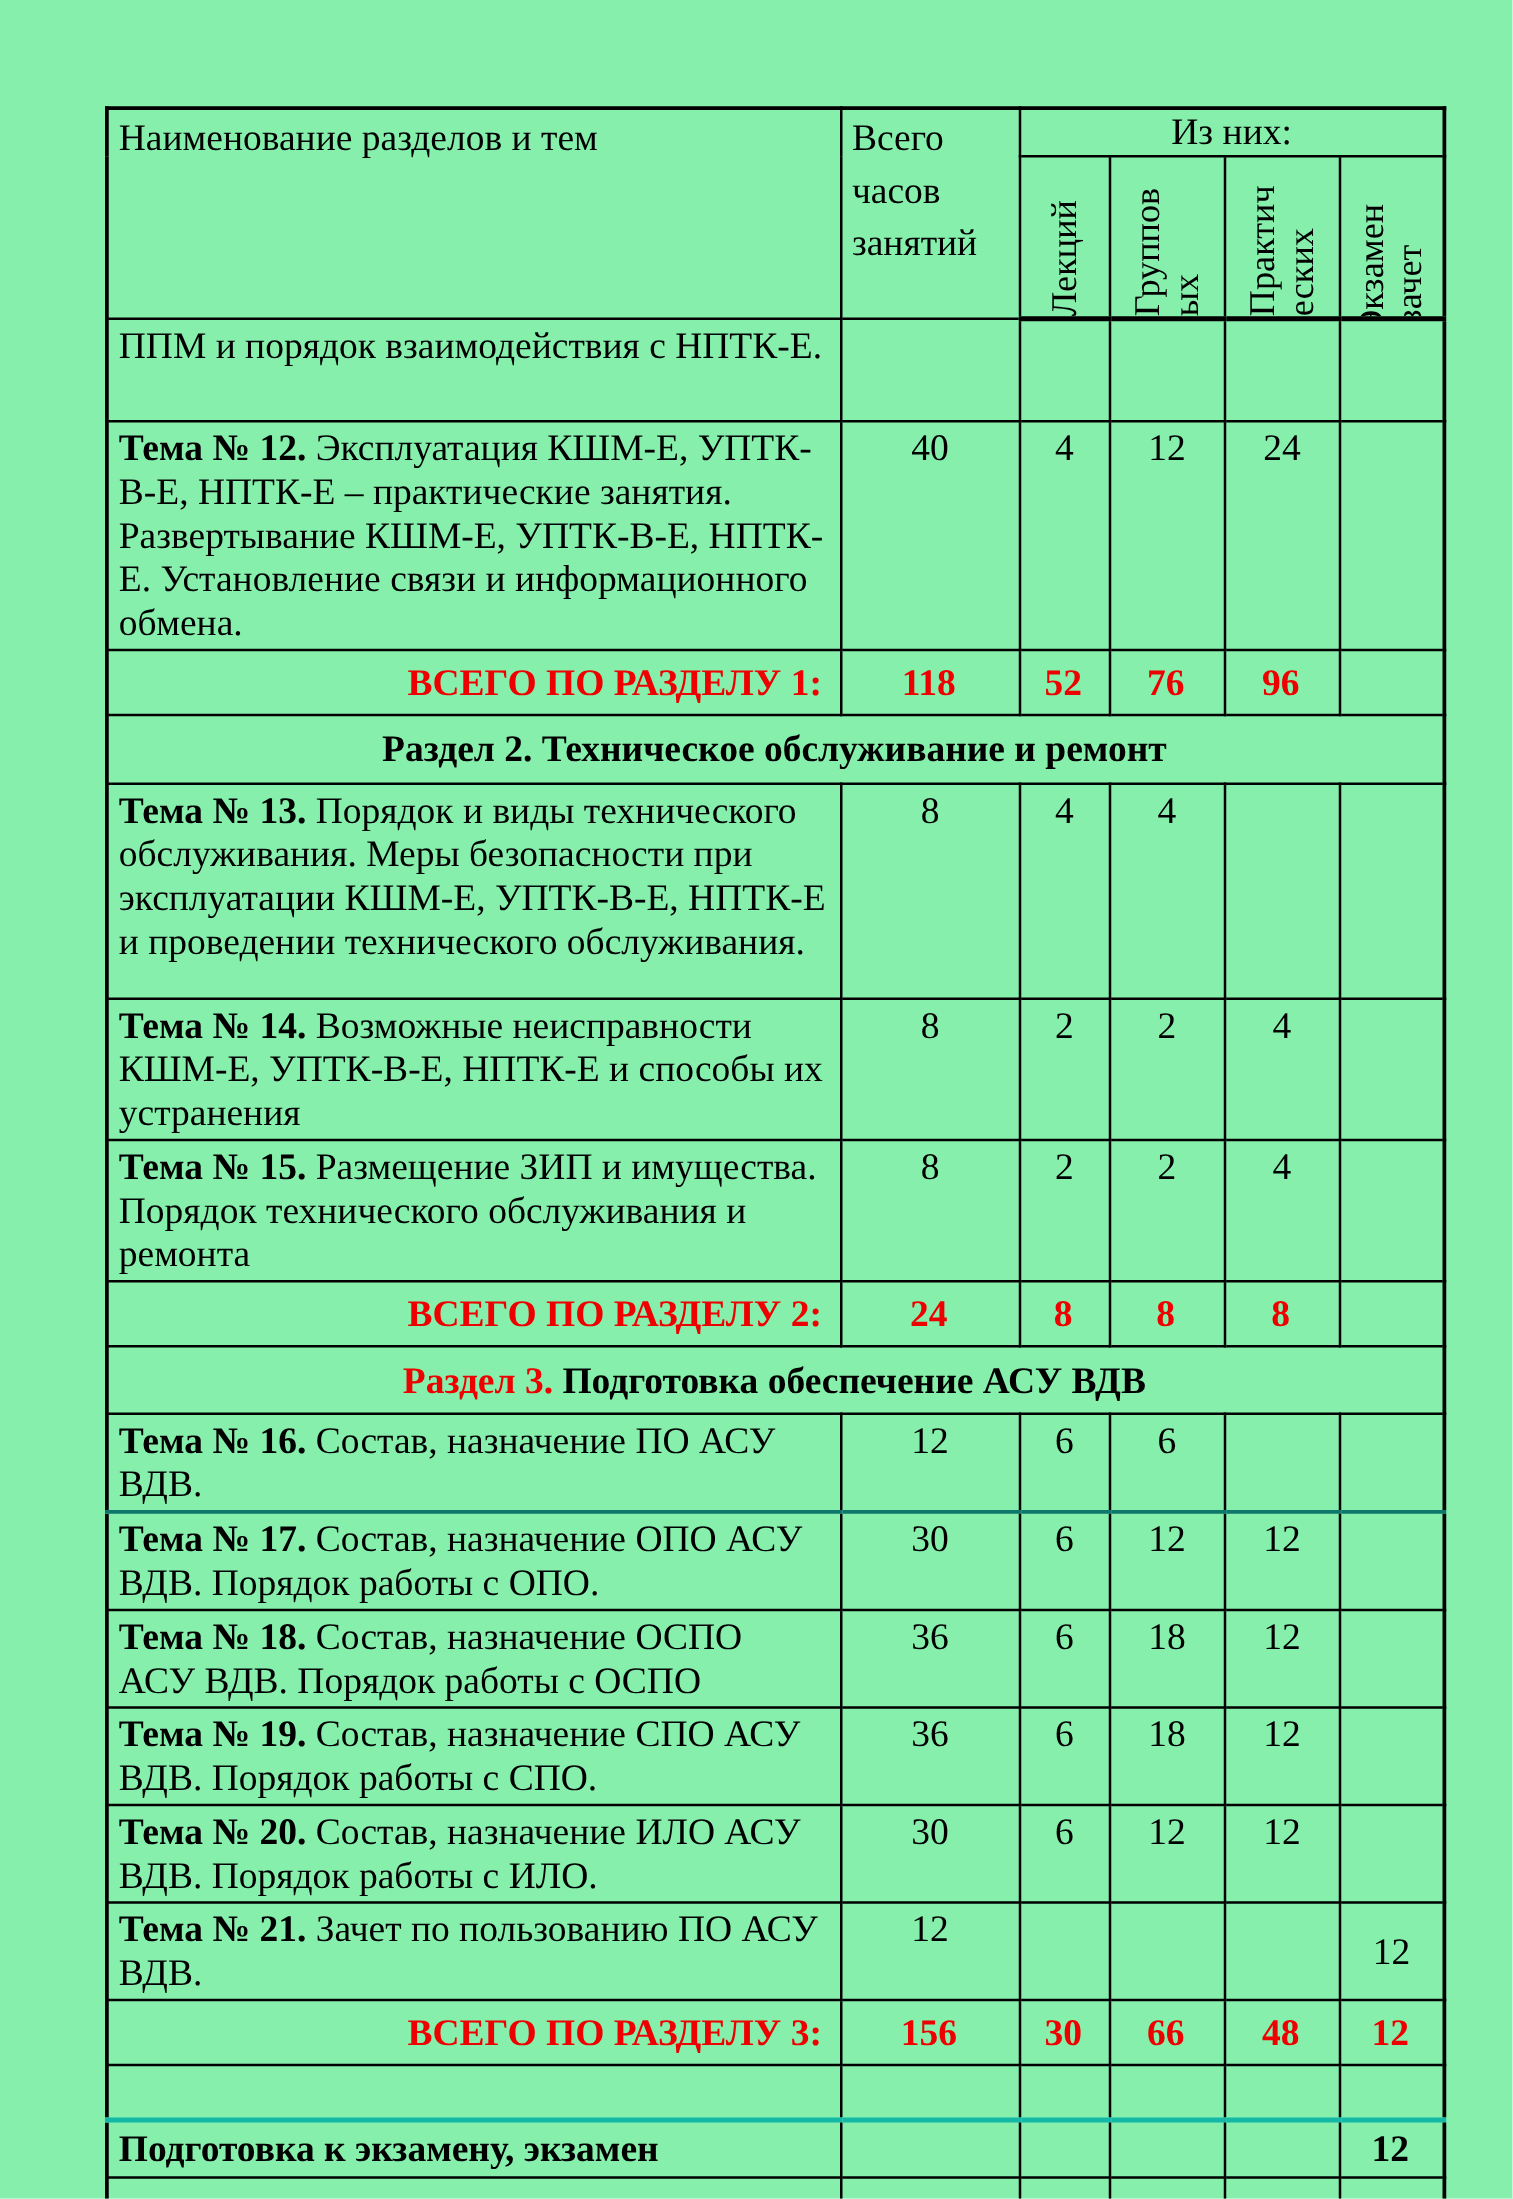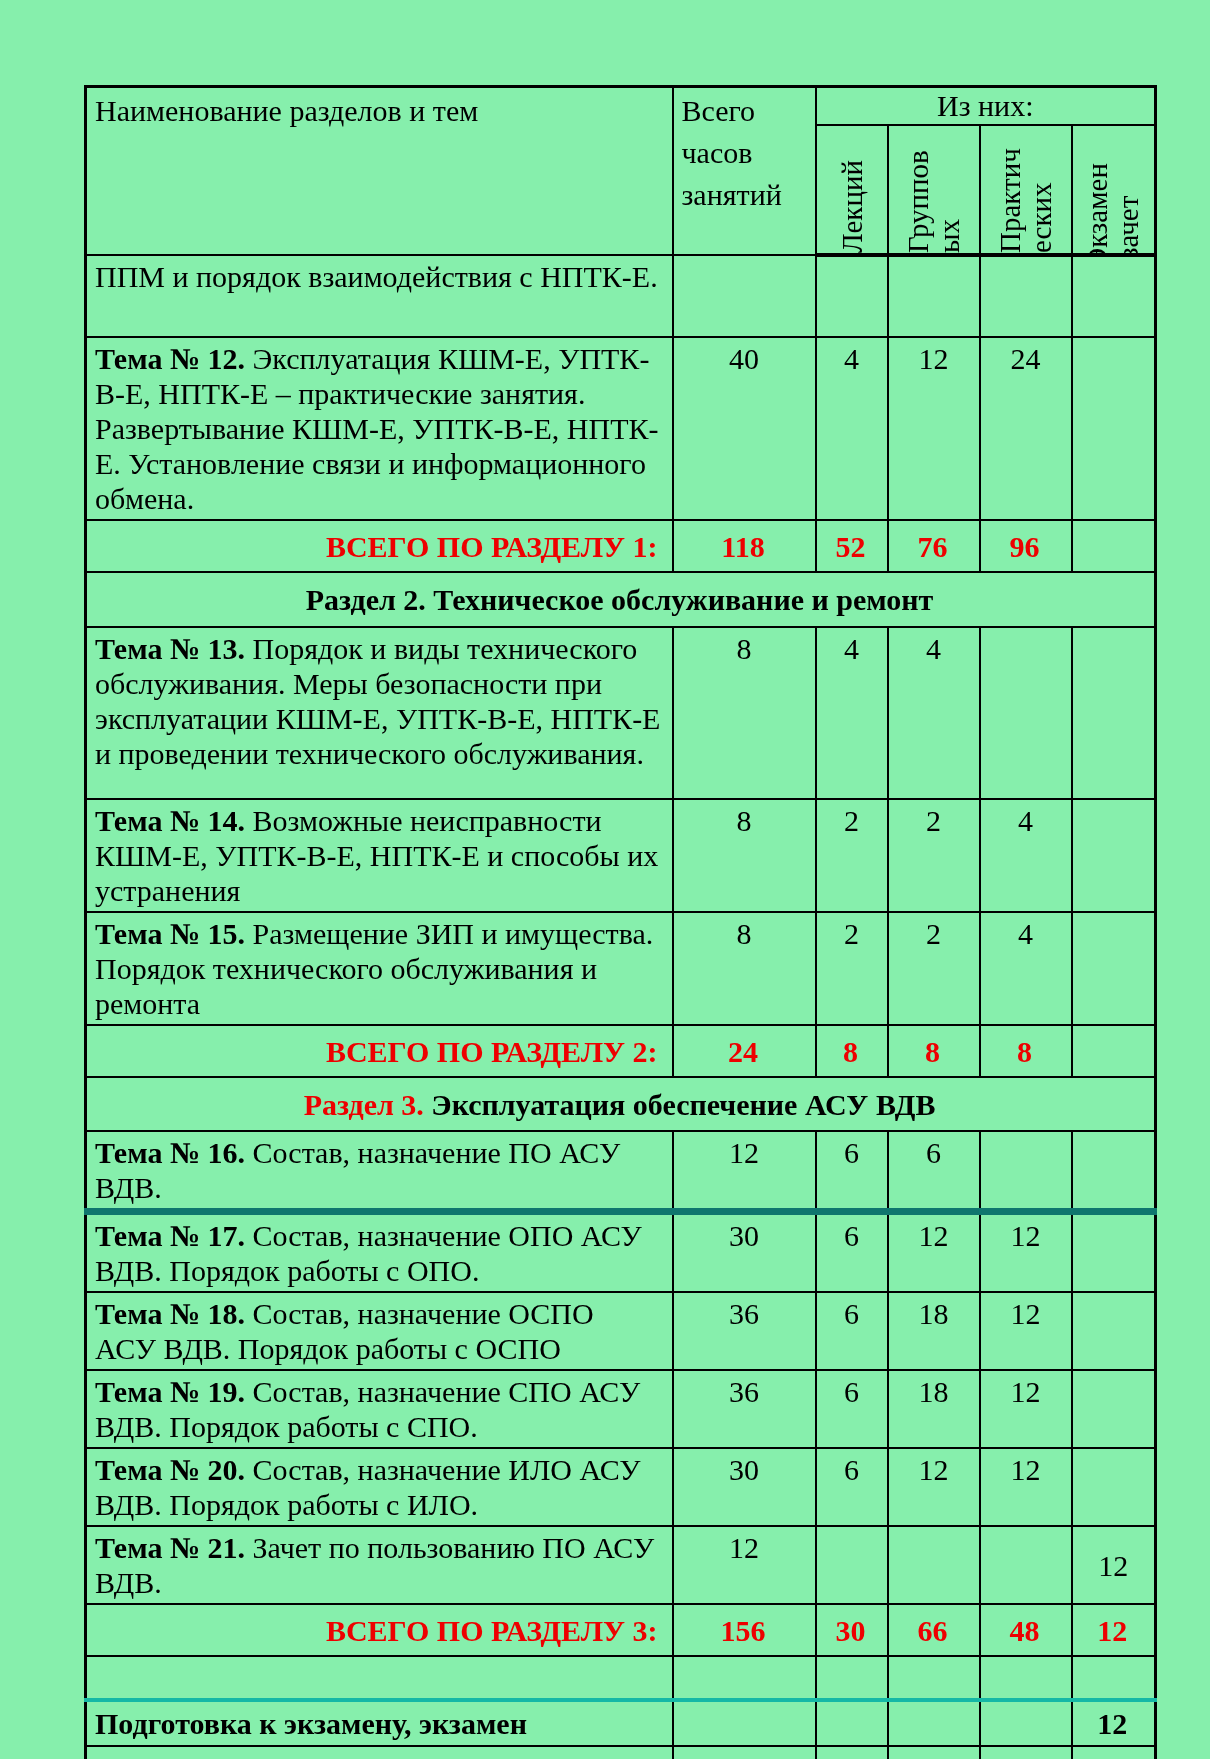--- a/index.html
+++ b/index.html
@@ -114,21 +114,21 @@
   tr.r-t18    { height: 75px;  }
   tr.r-t19    { height: 75px;  }
   tr.r-t20    { height: 74px;  }
   tr.r-t21    { height: 74px;  }
   tr.r-total3 { height: 52px;  }
   tr.r-sp1    { height: 44px;  }
   tr.r-prep   { height: 46px;  }
   tr.r-sp2    { height: 38px;  }
 
   
-  tr.r-t16 td  { border-bottom: 7px solid #0f766e; }
+  tr.r-t16 td  { border-bottom: 3px solid #0f766e; }
   tr.r-prep td { border-top: 4px solid #14b8a6; }
 </style>
 </head>
 <body>
 
 <div class="page">
   <table class="curriculum">
     <colgroup>
       <col class="c-name">
         <col class="c-total">
@@ -224,21 +224,21 @@
       <tr class="r-total2 total">
         <td class="total-label">ВСЕГО ПО РАЗДЕЛУ 2:</td>
         <td class="total-num">24</td>
         <td class="total-num">8</td>
         <td class="total-num">8</td>
         <td class="total-num">8</td>
         <td class="total-num"></td>
       </tr>
 
       <tr class="r-sec3">
-        <td colspan="6" class="section-cell"><span class="red-text">Раздел 3.</span><span> Эксплуатация обеспечение АСУ ВДВ</span></td>
+        <td colspan="6" class="section-cell"><span class="red-text">Раздел 3.</span><span> Подготовка обеспечение АСУ ВДВ</span></td>
       </tr>
 
       <tr class="r-t16">
         <td class="topic"><b>Тема № 16.</b><span> Состав, назначение ПО АСУ ВДВ.</span></td>
         <td class="num">12</td>
         <td class="num">6</td>
         <td class="num">6</td>
         <td class="num"></td>
         <td class="num"></td>
       </tr>

